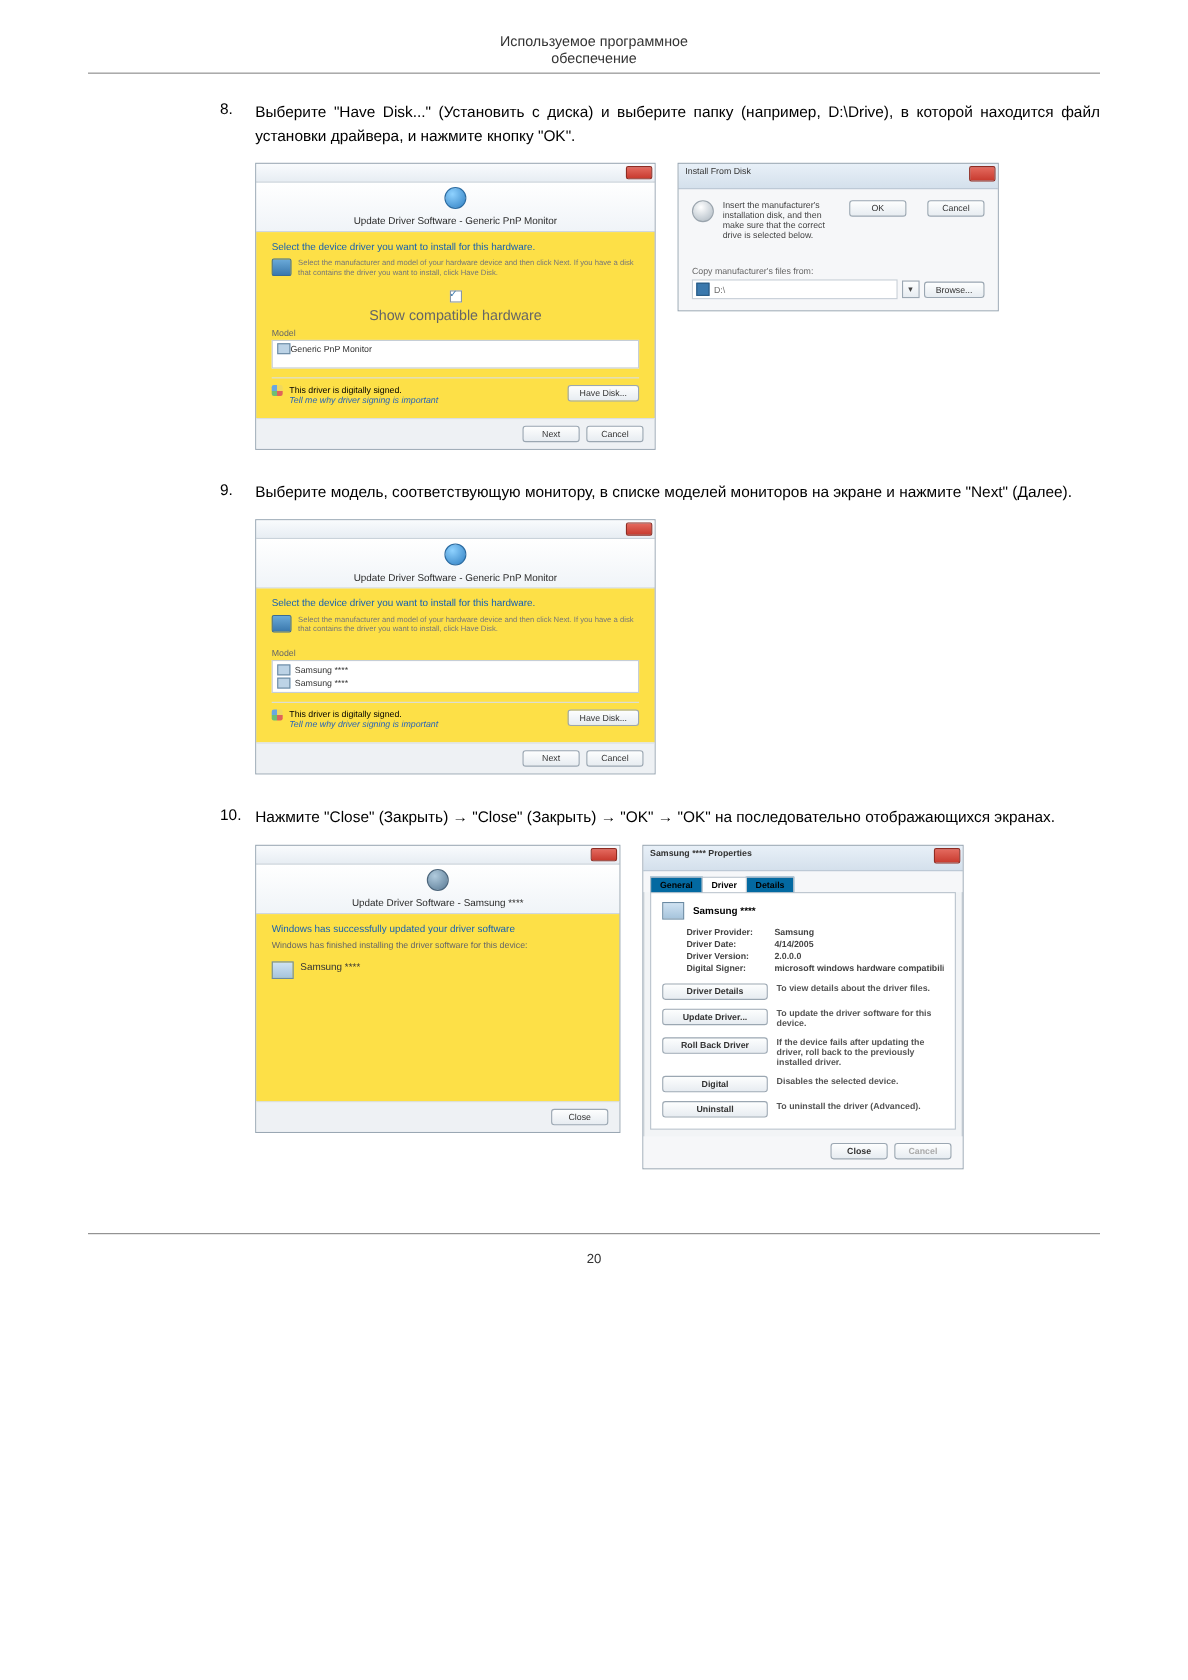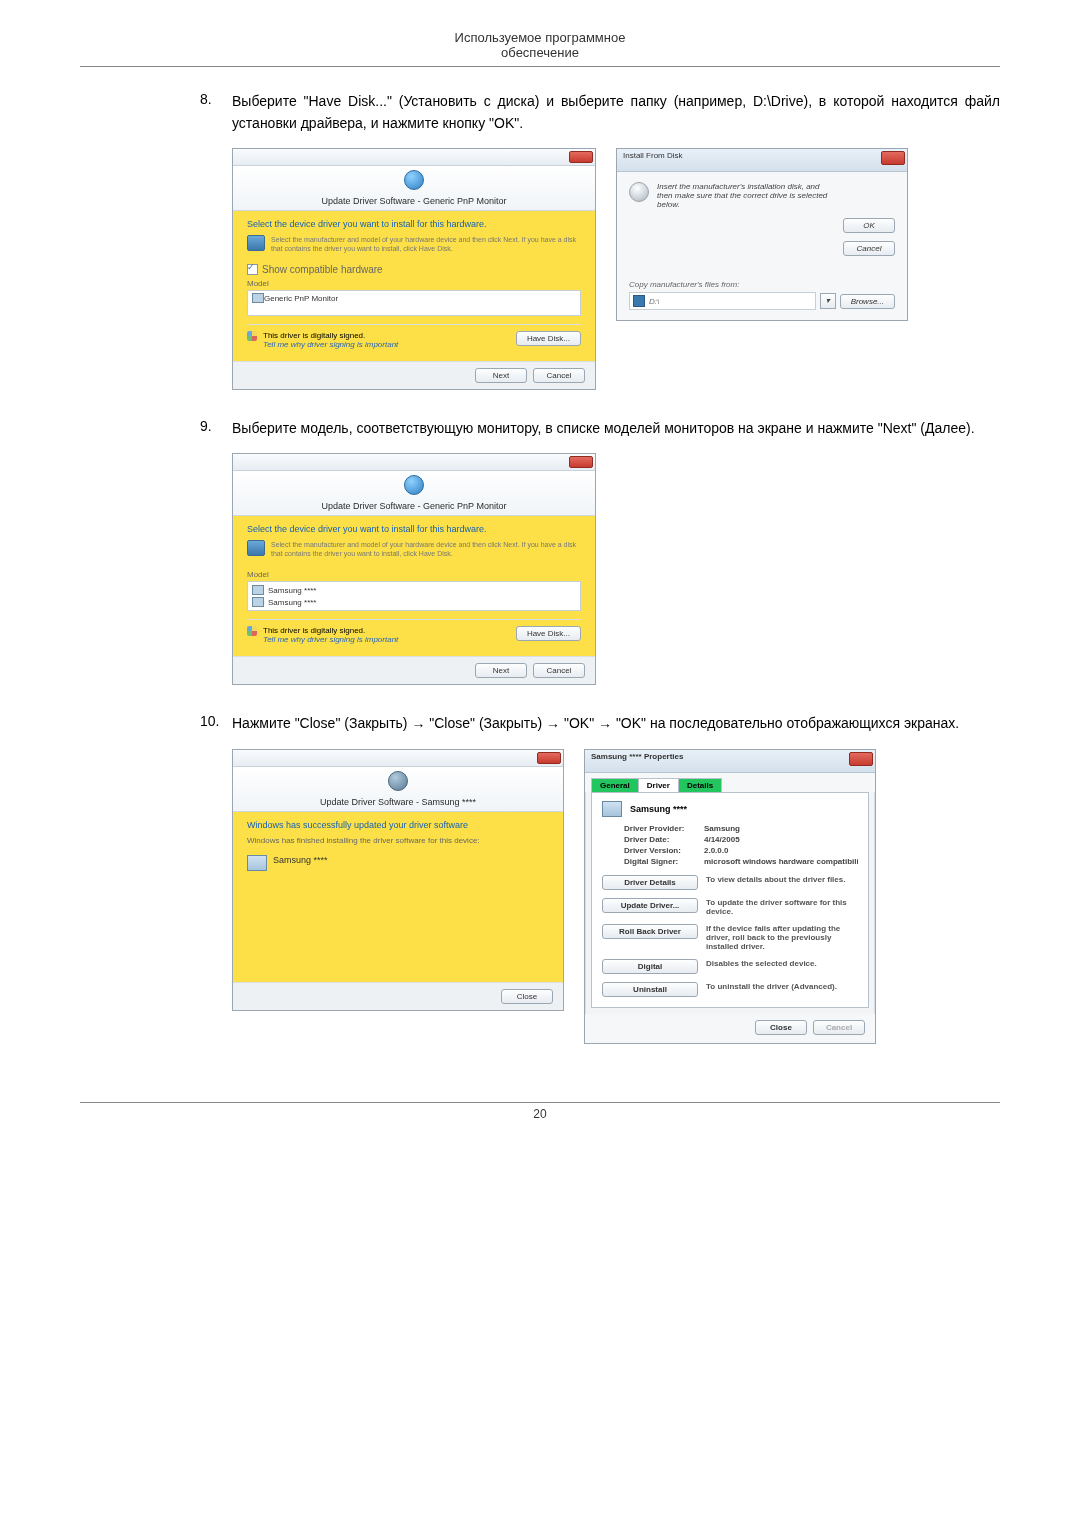--- a/index.html
+++ b/index.html
@@ -214,37 +214,35 @@
       justify-content: flex-end;
       gap: 6px;
       padding: 6px 10px;
       background: #eef1f4;
       border-top: 1px solid #d9dee3;
     }
     
     .ifd-body {
       padding: 10px 12px 10px 12px;
       background: #f6f7f9;
-      font-style: italic;
     }
     .ifd-top {
       display: flex;
       gap: 8px;
       align-items: flex-start;
     }
     .ifd-top .txt {
       font-size: 8px;
       color: #444;
       flex: 1;
     }
     .ifd-btncol {
       display: flex;
-      flex-direction: column;
-      gap: 8px;
-      margin-top: 36px;
+      flex-direction: row;
+      gap: 19px;
     }
     .ifd-bottom {
       margin-top: 24px;
     }
     .ifd-pathrow {
       display: flex;
       gap: 4px;
       margin-top: 3px;
       align-items: center;
     }
@@ -287,21 +285,21 @@
       display: flex;
       gap: 0;
       padding: 5px 6px 0 6px;
       background: #f6f7f9;
       font-size: 8px;
     }
     .tab {
       border: 1px solid #b8c2cc;
       border-bottom: none;
       padding: 2px 8px;
-      background: #22c55e;
+      background: #0369a1;
       margin-right: -1px;
     }
     .tab.active {
       background: #fff;
       position: relative;
       z-index: 2;
     }
     .tab-body {
       border: 1px solid #b8c2cc;
       margin: 0 6px 6px 6px;
@@ -364,30 +362,31 @@
       font-size:9px;
       line-height:9px;
       left:-1px;
       top:-2px;
       color:#3a78ad;
     }
     .check-row {
       display:flex;
       gap:4px;
       align-items:center;
-      font-size:10px;
+      font-size:13px;
       color:#666;
       margin-top:10px;
+      flex-direction:column;
     }
     .page-footer {
       border-top: 1px solid #888;
       text-align: center;
       font-size: 12px;
       color: #333;
-      padding-top: 4px;
+      padding-top: 15px;
       margin-top: 30px;
     }
     .mon-icon-big {
       width: 18px;
       height: 14px;
       background: linear-gradient(#cfe2f2, #a6c4dc);
       border: 1px solid #6a8aa3;
       position: relative;
       flex: 0 0 18px;
     }

